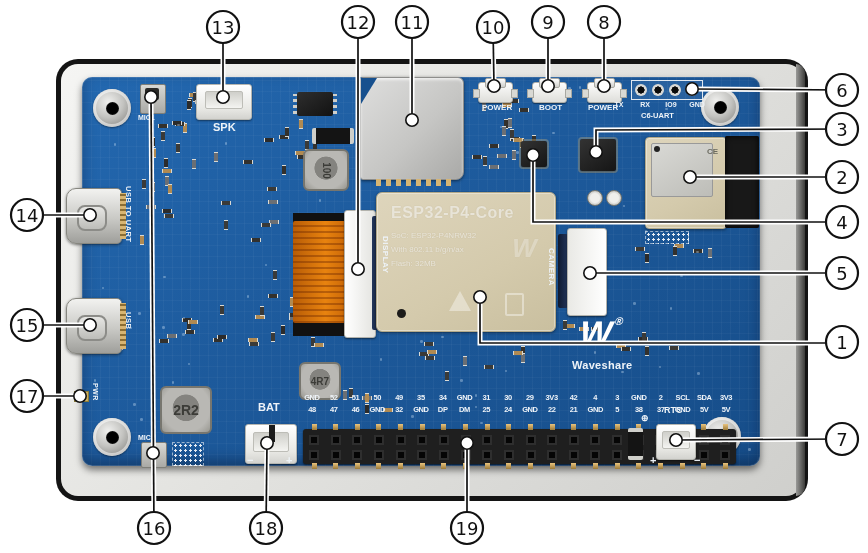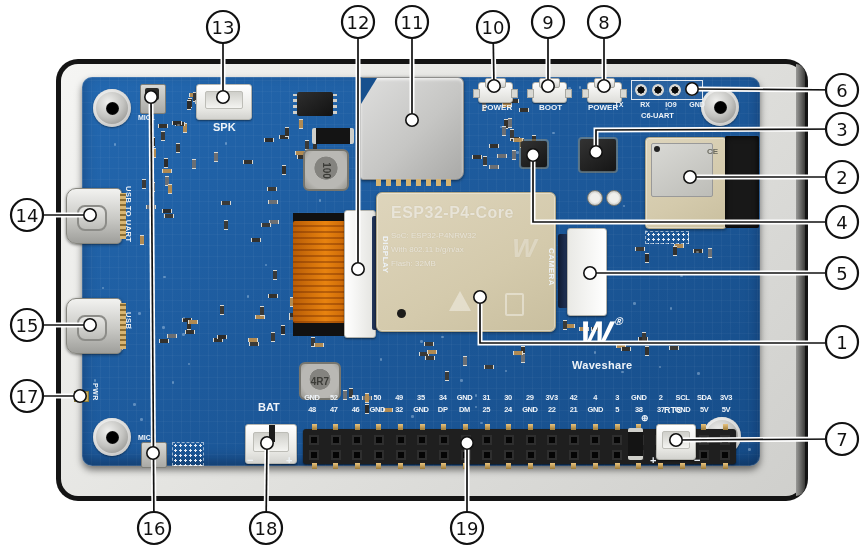--- a/index.html
+++ b/index.html
@@ -403,20 +403,23 @@
   <div class="lbl" style="left:641px;top:112px;font-size:7.5px;">C6-UART</div>
 
   <div class="comp usbc" style="left:66px;top:188px;width:54px;height:54px;"></div>
   <div class="lbl vlbl" style="left:124px;top:186px;font-size:7.5px;">USB TO UART</div>
   <div class="comp usbc" style="left:66px;top:298px;width:54px;height:54px;"></div>
   <div class="lbl vlbl" style="left:124px;top:312px;font-size:7.5px;">USB</div>
 
   <div class="comp" style="left:74px;top:391px;width:13px;height:9px;background:linear-gradient(90deg,#caa84f,#efe9c8 50%,#caa84f);border:1px solid #8a7b3a;"></div>
   <div class="lbl vlbl" style="left:92px;top:383px;font-size:7px;">PWR</div>
 
+  <div class="comp ind" style="left:160px;top:386px;width:48px;height:44px;font-size:14px;">
+      <span>2R2</span>
+    </div>
   <div class="comp ind" style="left:299px;top:362px;width:38px;height:34px;font-size:10px;">
       <span>4R7</span>
     </div>
 
   <div class="lbl" style="left:138px;top:434px;font-size:7px;">MIC2</div>
   <div class="comp" style="left:141px;top:442px;width:24px;height:24px;background:linear-gradient(180deg,#d8d8d4,#a9a9a5);border:1px solid #7e7e78;border-radius:2px;"></div>
   <div class="comp silkgrid" style="left:172px;top:442px;width:30px;height:22px;"></div>
 
   <div class="lbl" style="left:258px;top:402px;font-size:11px;">BAT</div>
   <div class="comp jst" style="left:245px;top:424px;width:50px;height:38px;">

